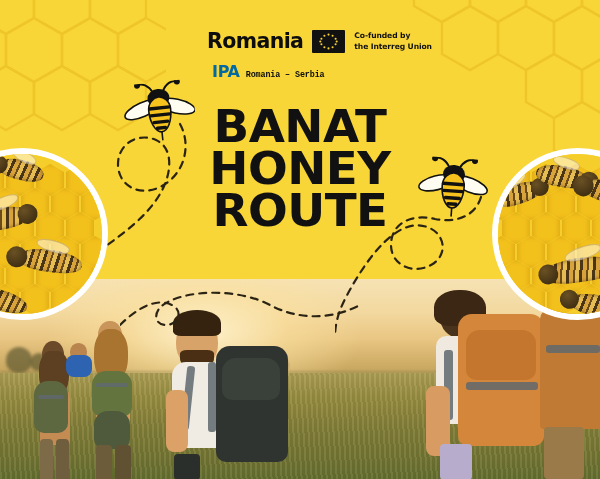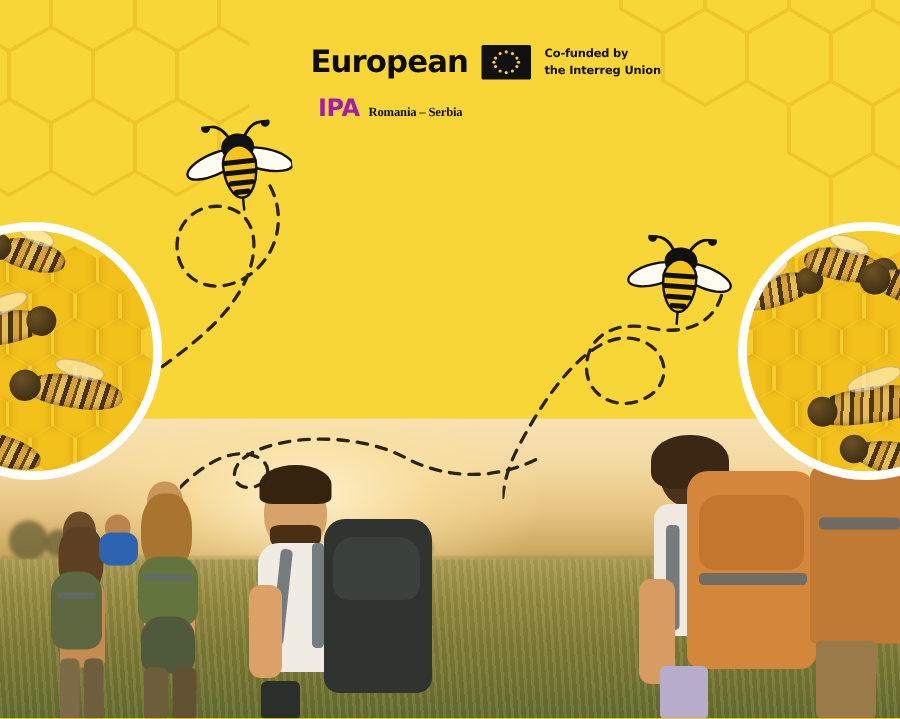--- a/index.html
+++ b/index.html
@@ -37,24 +37,24 @@
   }
   .eu-flag svg { position:absolute; inset:0; }
   .eu-text {
     font-family:"DejaVu Sans", sans-serif;
     font-size:7.6px; line-height:1.33; font-weight:700;
     color:#111; letter-spacing:-0.1px; white-space:nowrap;
   }
   .ipa-row { display:flex; align-items:baseline; gap:6px; margin-top:9px; margin-left:5px;}
   .ipa-word {
     font-family:"DejaVu Sans", sans-serif;
-    font-weight:700; font-size:16px; color:#a21caf; letter-spacing:-0.3px;
+    font-weight:700; font-size:16px; color:#0369a1; letter-spacing:-0.3px;
   }
   .ipa-sub {
-    font-family:Liberation Serif, serif;
+    font-family:Liberation Mono, monospace;
     font-weight:700; font-size:8.4px; color:#0d0d0d; letter-spacing:-0.1px;
   }
 
   
   .headline {
     position:absolute; left:0; right:0; top:106px;
     text-align:center; z-index:6;
   }
   .headline .line {
     font-family:"DejaVu Sans", sans-serif;
@@ -198,21 +198,21 @@
       <polygon points="116,40 144,56 144,88 116,104 88,88 88,56"></polygon>
       <polygon points="172,40 200,56 200,88 172,104 144,88 144,56"></polygon>
       <polygon points="144,88 172,104 172,136 144,152 116,136 116,104"></polygon>
       <polygon points="200,88 228,104 228,136 200,152 172,136 172,104"></polygon>
       <polygon points="172,136 200,152 200,184 172,200 144,184 144,152"></polygon>
     </g>
   </svg>
 
   <div class="logo-block">
     <div class="logo-row">
-      <div class="interreg-word">European</div>
+      <div class="interreg-word">Romania</div>
       <div class="eu-flag">
         <svg viewBox="0 0 33 23">
           <g fill="#F7D038">
             <circle cx="16.5" cy="4.6" r="1.05"></circle>
             <circle cx="20.6" cy="5.7" r="1.05"></circle>
             <circle cx="23.6" cy="8.7" r="1.05"></circle>
             <circle cx="24.7" cy="11.5" r="1.05"></circle>
             <circle cx="23.6" cy="14.3" r="1.05"></circle>
             <circle cx="20.6" cy="17.3" r="1.05"></circle>
             <circle cx="16.5" cy="18.4" r="1.05"></circle>
@@ -276,20 +276,25 @@
       <circle cx="55" cy="1.5" r="3" fill="#111"></circle>
       <ellipse cx="18" cy="26" rx="18" ry="7" fill="#fffdf2" stroke="#111" stroke-width="1.6" transform="rotate(-18 18 26)"></ellipse>
       <ellipse cx="52" cy="26" rx="18" ry="7" fill="#fffdf2" stroke="#111" stroke-width="1.6" transform="rotate(18 52 26)"></ellipse>
       <ellipse cx="35" cy="16" rx="11" ry="9" fill="#111"></ellipse>
       <path d="M24,28 C24,20 30,15 35,15 C40,15 46,20 46,28 C46,40 41,50 35,50 C29,50 24,40 24,28 Z" fill="#F5C21E" stroke="#111" stroke-width="1.6"></path>
       <path d="M25,26 L45,26 M25.5,33 L44.5,33 M28,40 L42,40 M31,46 L39,46" stroke="#111" stroke-width="3.4" stroke-linecap="round"></path>
       <path d="M35,50 L35,58" stroke="#111" stroke-width="1.6" stroke-linecap="round"></path>
     </g>
   </svg>
 
+  <div class="headline">
+    <span class="line">BANAT</span>
+    <span class="line">HONEY</span>
+    <span class="line">ROUTE</span>
+  </div>
 
   <div class="hiker-photo">
     <div class="sky"></div>
     <div class="sunglow"></div>
     <div class="tree" style="left:6px;  top:68px; width:26px; height:26px;"></div>
     <div class="tree" style="left:30px; top:74px; width:18px; height:18px;"></div>
     <div class="tree" style="left:238px;top:70px; width:30px; height:24px;"></div>
     <div class="tree" style="left:268px;top:78px; width:20px; height:16px;"></div>
     <div class="horizon"></div>
     <div class="field"></div>

